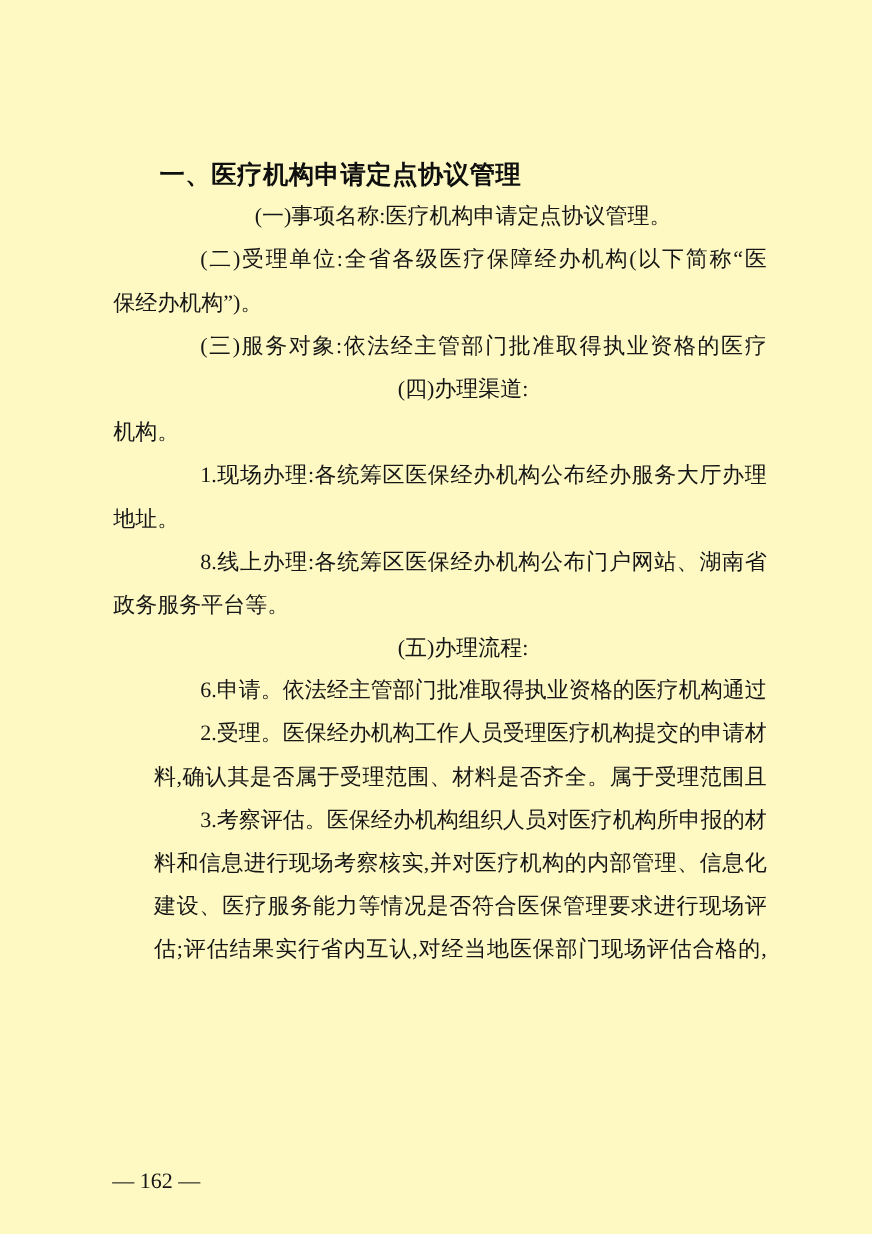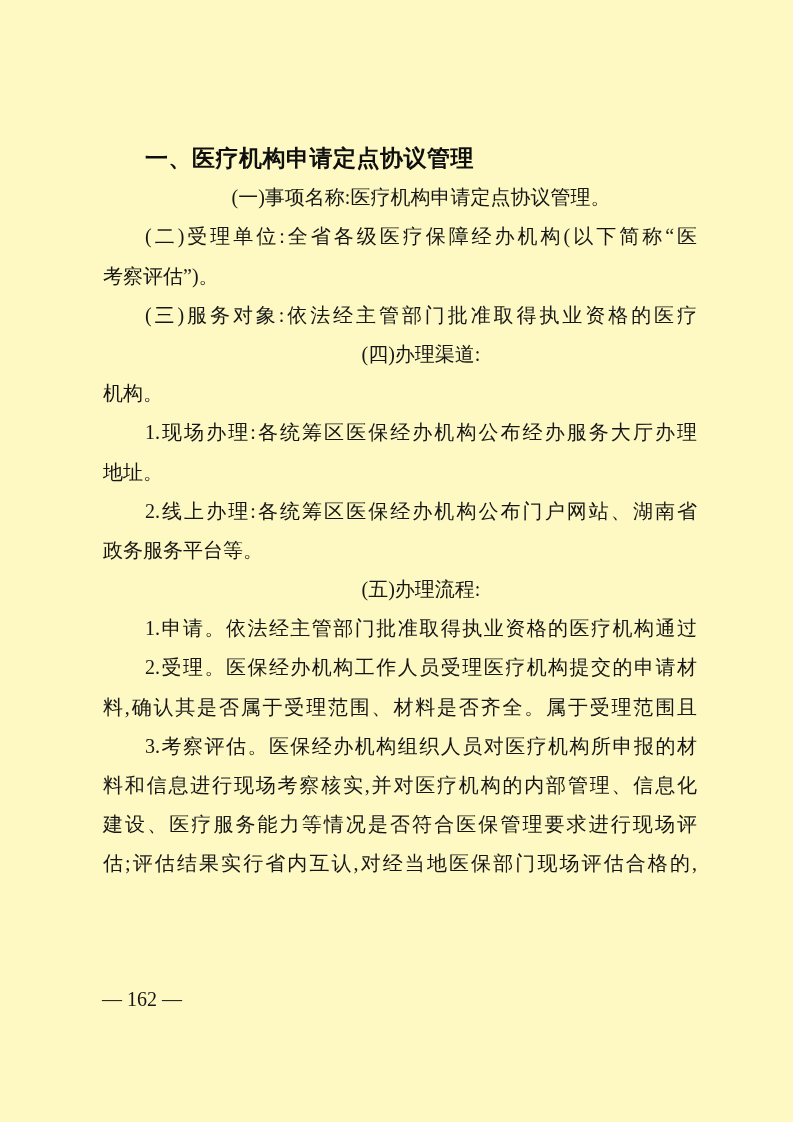--- a/index.html
+++ b/index.html
@@ -27,57 +27,58 @@
     color: #161616;
   }
   
   .ln.ind { text-indent: 42px; text-align: center; }
   
   .ln.j {
     white-space: normal;
     word-break: keep-all;
     text-align: justify;
     text-align-last: justify;
+    margin-left: 37px;
   }
   .ln.head {
     font-family: "Liberation Sans", "DejaVu Sans", sans-serif;
     font-weight: 700;
     font-size: 23px;
     text-indent: 42px;
     letter-spacing: 0.5px;
     color: #0f0f0f;
   }
   .footer {
     position: absolute;
     left: 102px;
-    top: 986px;
+    top: 1061px;
     font-family: "Liberation Serif", "DejaVu Serif", serif;
     font-size: 20px;
     line-height: 26px;
     color: #161616;
   }
 </style>
 </head>
 <body>
 
 <div class="page">
   <div class="textblock">
     <div class="ln head">一、医疗机构申请定点协议管理</div>
     <div class="ln ind">(一)事项名称:医疗机构申请定点协议管理。</div>
     <div class="ln ind j">(二)受理单位:全省各级医疗保障经办机构(以下简称“医</div>
-    <div class="ln">考察评估”)。</div>
+    <div class="ln">保经办机构”)。</div>
     <div class="ln ind j">(三)服务对象:依法经主管部门批准取得执业资格的医疗</div>
     <div class="ln ind">(四)办理渠道:</div>
     <div class="ln">机构。</div>
     <div class="ln ind j">1.现场办理:各统筹区医保经办机构公布经办服务大厅办理</div>
     <div class="ln">地址。</div>
-    <div class="ln ind j">2.线上办理:各统筹区医保经办机构公布门户网站、湖南省</div>
+    <div class="ln ind j">8.线上办理:各统筹区医保经办机构公布门户网站、湖南省</div>
     <div class="ln">政务服务平台等。</div>
     <div class="ln ind">(五)办理流程:</div>
-    <div class="ln ind j">1.申请。依法经主管部门批准取得执业资格的医疗机构通过</div>
+    <div class="ln ind j">6.申请。依法经主管部门批准取得执业资格的医疗机构通过</div>
     <div class="ln ind j">2.受理。医保经办机构工作人员受理医疗机构提交的申请材</div>
     <div class="ln j">料,确认其是否属于受理范围、材料是否齐全。属于受理范围且</div>
     <div class="ln ind j">3.考察评估。医保经办机构组织人员对医疗机构所申报的材</div>
     <div class="ln j">料和信息进行现场考察核实,并对医疗机构的内部管理、信息化</div>
     <div class="ln j">建设、医疗服务能力等情况是否符合医保管理要求进行现场评</div>
     <div class="ln j">估;评估结果实行省内互认,对经当地医保部门现场评估合格的,</div>
   </div>
 
   <div class="footer">— 162 —</div>
 </div>

